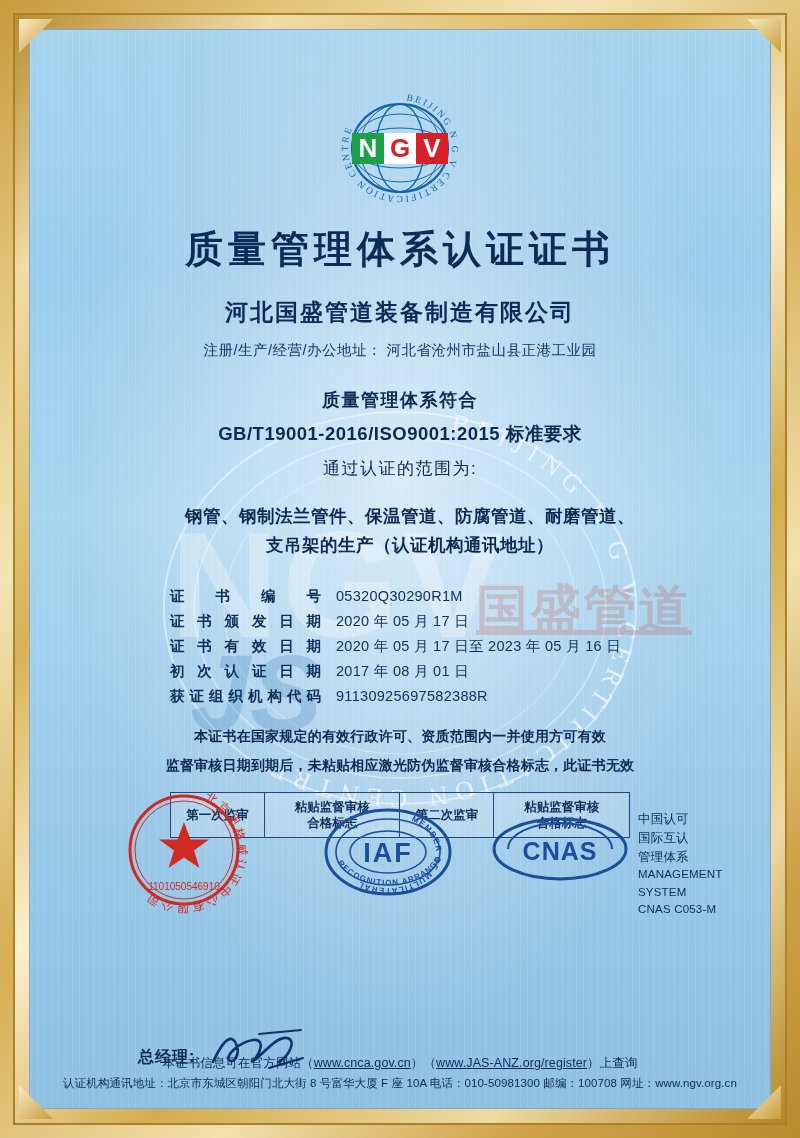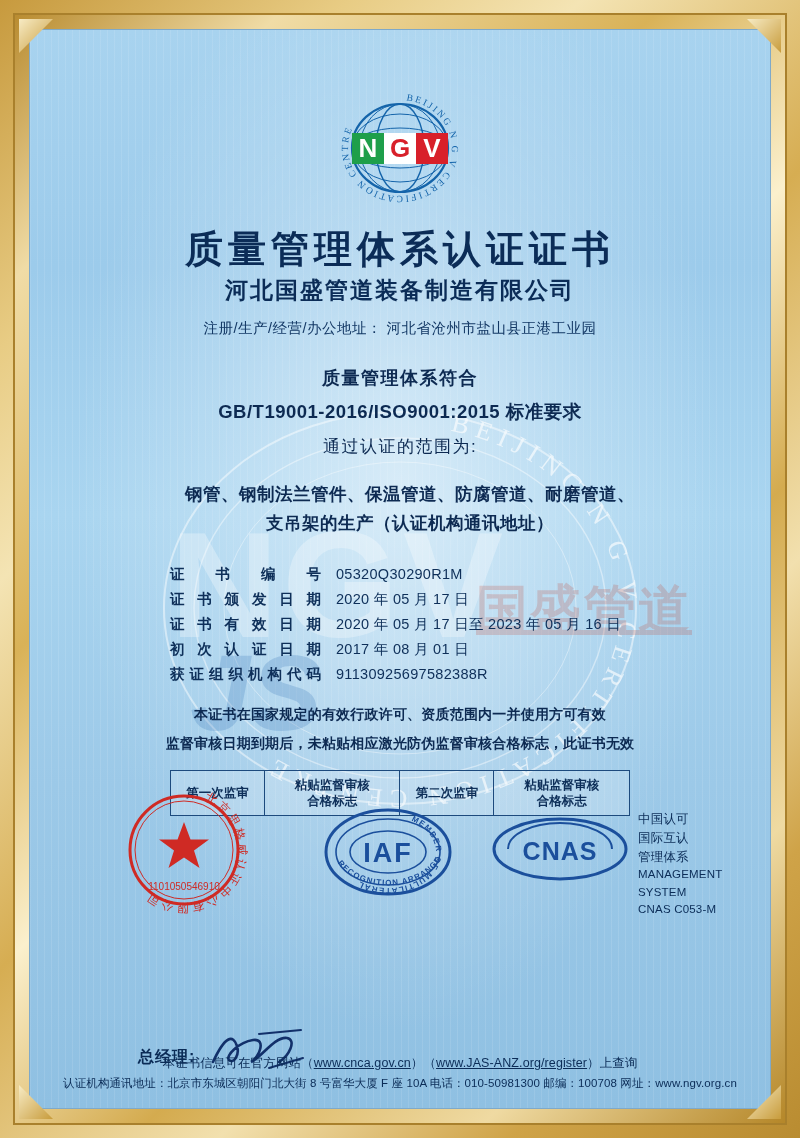--- a/index.html
+++ b/index.html
@@ -119,20 +119,21 @@
   }
 
   .title {
     margin-top: 18px;
     font-size: 38px;
     font-weight: bold;
     letter-spacing: 5px;
     color: #0b2c57;
   }
   .company {
+    margin-top: 22px;
     font-size: 23px;
     font-weight: bold;
     letter-spacing: 2px;
     color: #0b2c57;
   }
   .address {
     margin-top: 13px;
     font-size: 14.5px;
     letter-spacing: .5px;
     color: #123764;

